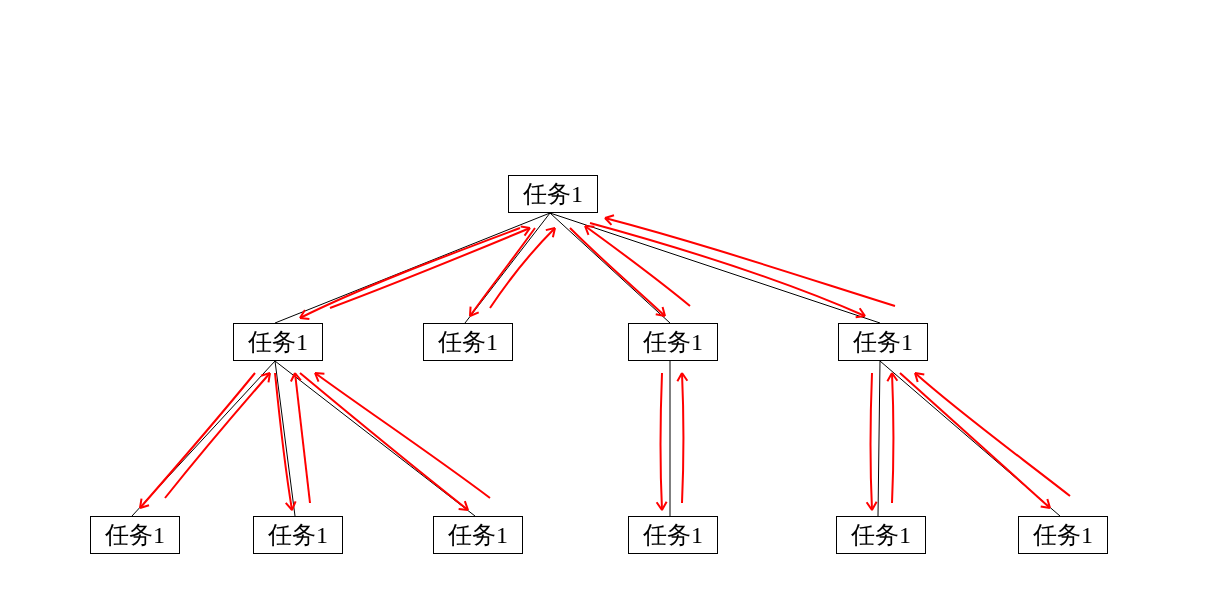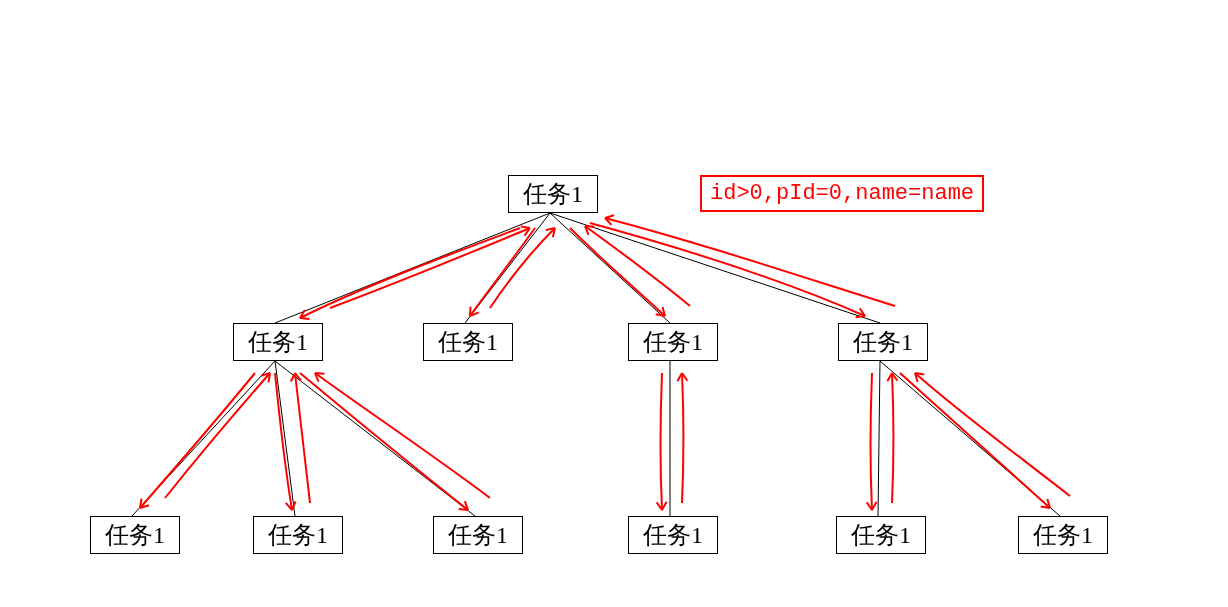--- a/index.html
+++ b/index.html
@@ -64,23 +64,20 @@
 
       <line x1="880" y1="333" x2="878" y2="488"></line>
       <line x1="880" y1="333" x2="1060" y2="488"></line>
     </g>
   </svg>
 
   <div class="node" style="left:508px; top:147px;">
     <span>任务1</span>
   </div>
 
-  <div class="annot" style="left:700px; top:147px;">
-    <span>id&gt;0,pId=0,name=name</span>
-  </div>
 
   <div class="node" style="left:233px; top:295px;">
     <span>任务1</span>
   </div>
   <div class="node" style="left:423px; top:295px;">
     <span>任务1</span>
   </div>
   <div class="node" style="left:628px; top:295px;">
     <span>任务1</span>
   </div>

